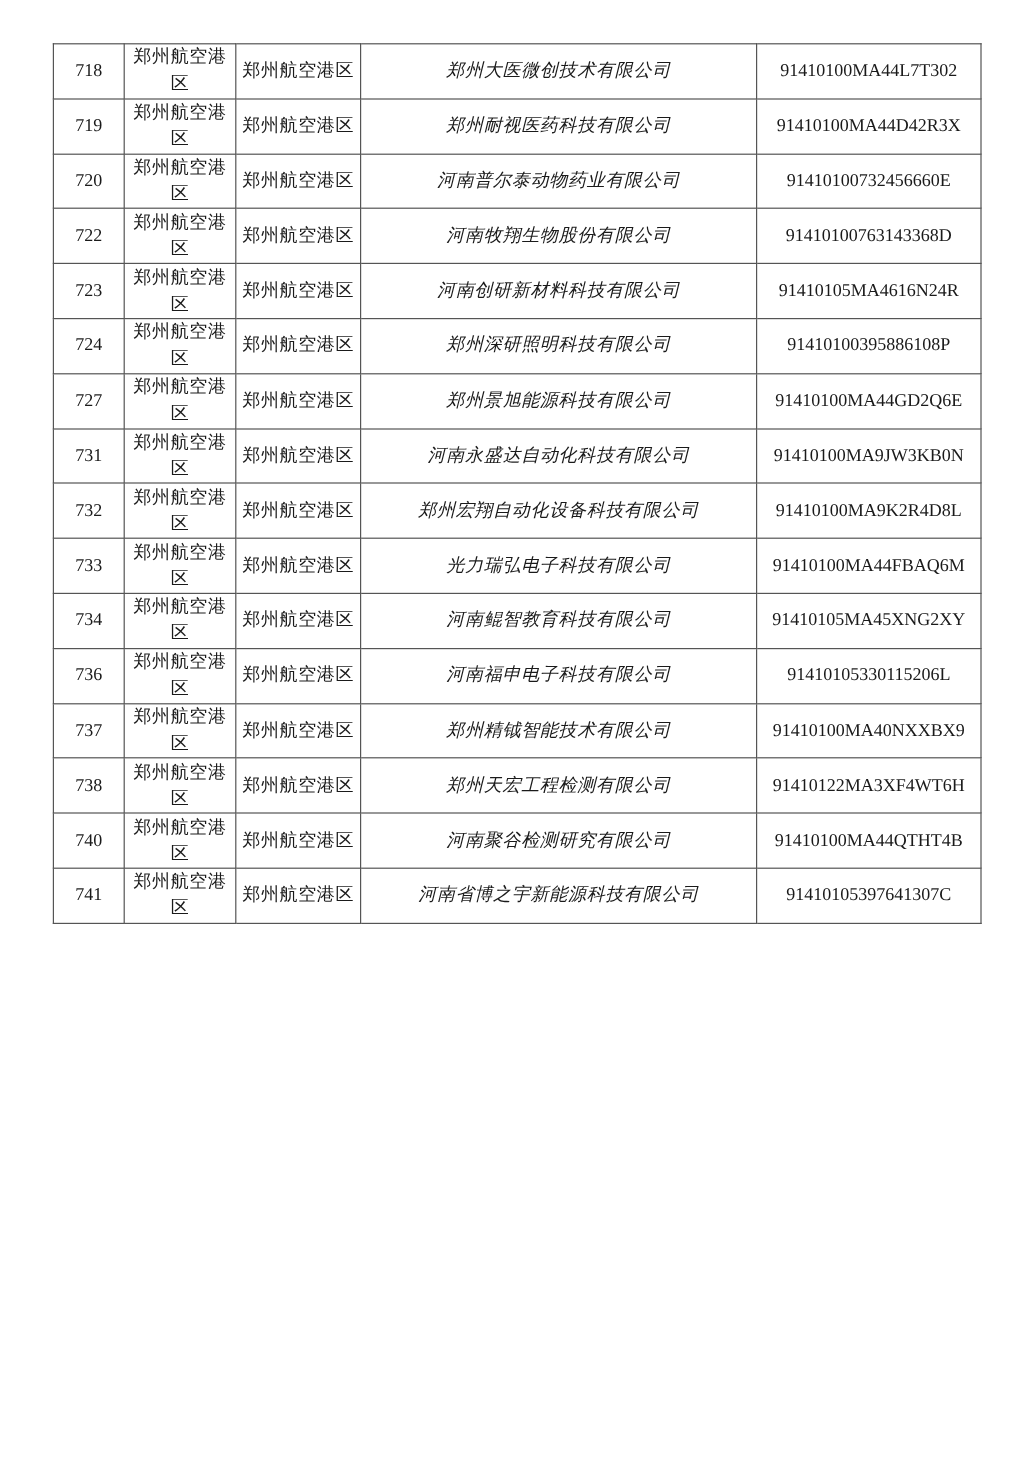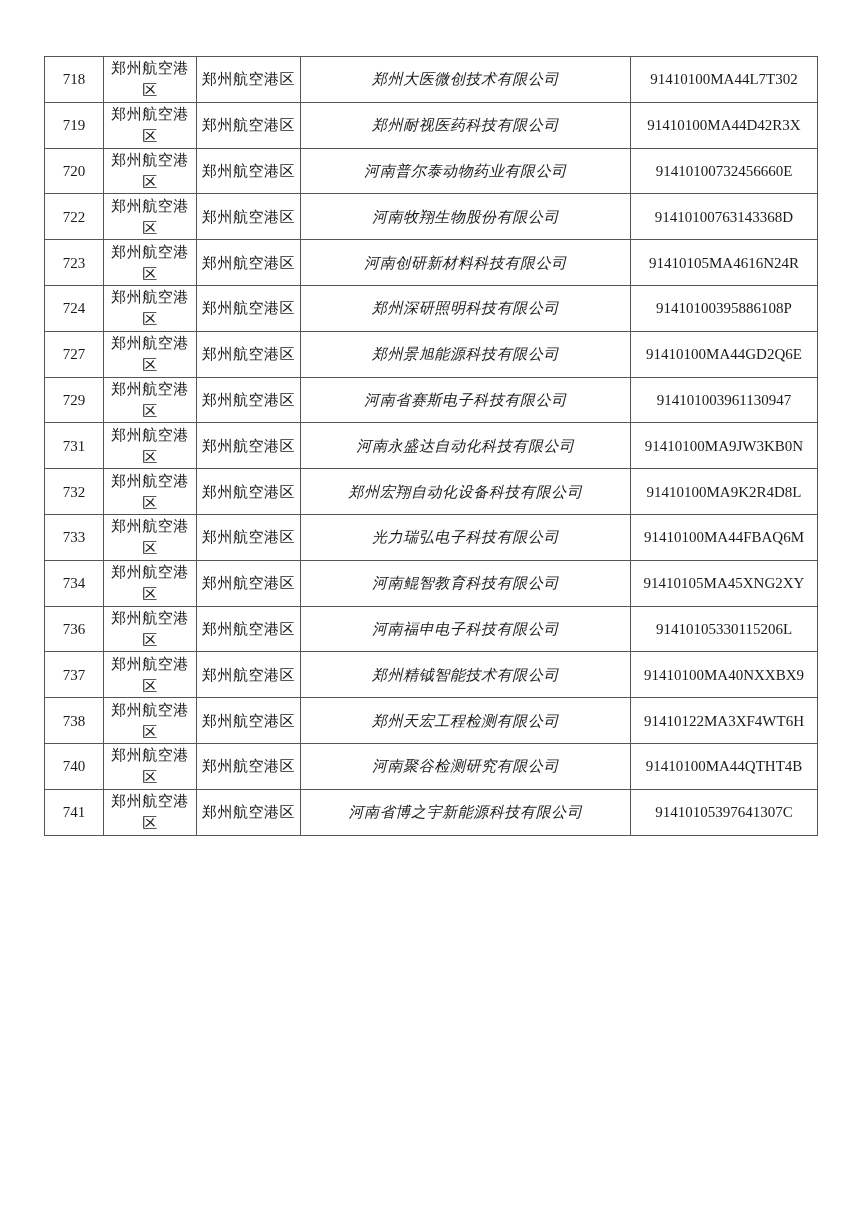--- a/index.html
+++ b/index.html
@@ -11,21 +11,21 @@
       width: 860px;
       height: 1217px;
       position: relative;
       overflow: hidden;
       font-family: "Liberation Serif", "DejaVu Serif", serif;
       color: #1a1a1a;
     }
     .page {
       position: absolute;
       left: 44px;
-      top: 56px;
+      top: 36px;
       width: 773px;
     }
     table.registry {
       border-collapse: collapse;
       width: 773px;
       table-layout: fixed;
     }
     table.registry td {
       border: 1px solid #555555;
       text-align: center;
@@ -102,27 +102,20 @@
     <td class="cell-code">91410100395886108P</td>
   </tr>
         <tr>
     <td class="cell-no">727</td>
     <td class="cell-city">郑州航空港区</td>
     <td class="cell-district">郑州航空港区</td>
     <td class="cell-name">郑州景旭能源科技有限公司</td>
     <td class="cell-code">91410100MA44GD2Q6E</td>
   </tr>
         <tr>
-    <td class="cell-no">729</td>
-    <td class="cell-city">郑州航空港区</td>
-    <td class="cell-district">郑州航空港区</td>
-    <td class="cell-name">河南省赛斯电子科技有限公司</td>
-    <td class="cell-code">914101003961130947</td>
-  </tr>
-        <tr>
     <td class="cell-no">731</td>
     <td class="cell-city">郑州航空港区</td>
     <td class="cell-district">郑州航空港区</td>
     <td class="cell-name">河南永盛达自动化科技有限公司</td>
     <td class="cell-code">91410100MA9JW3KB0N</td>
   </tr>
         <tr>
     <td class="cell-no">732</td>
     <td class="cell-city">郑州航空港区</td>
     <td class="cell-district">郑州航空港区</td>

